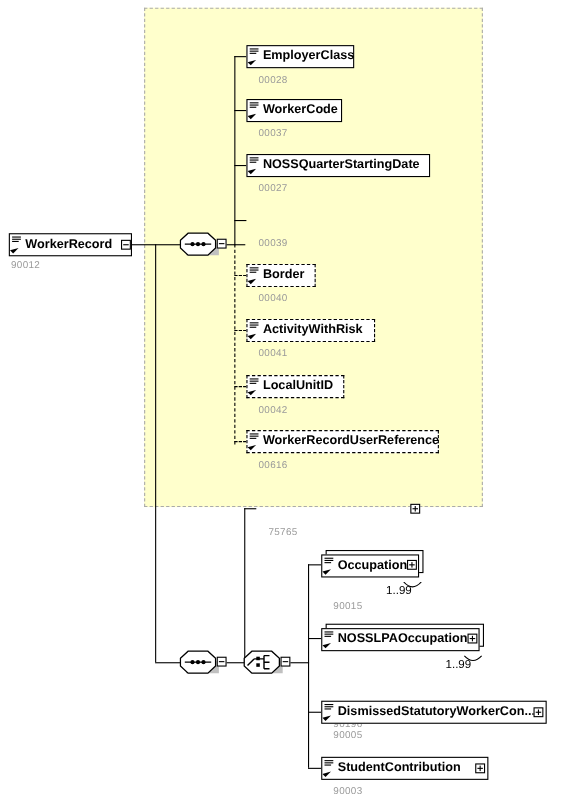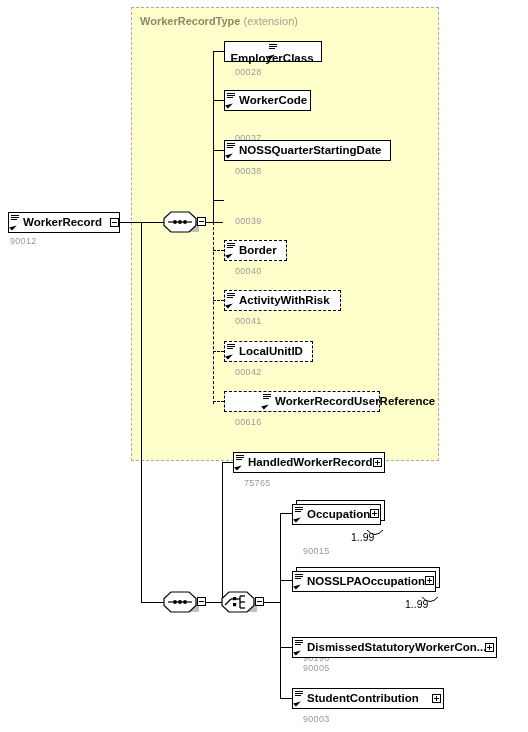--- a/index.html
+++ b/index.html
@@ -122,24 +122,20 @@
   
   .comp{position:absolute;width:48px;height:23px;}
   .comp svg{position:absolute;left:0;top:0;}
 </style>
 </head>
 <body>
 
 <div id="diagram">
 
   <div class="type-box" style="left:131px;top:7px;width:308px;height:454px;"></div>
-  <div class="type-title" style="left:140px;top:15px;">
-    <span>WorkerRecordType</span>
-    <span class="ext">(extension)</span>
-  </div>
 
   <div class="node" style="left:8px;top:212px;width:112px;">
     <span class="shadow"></span>
     <span class="elem-icon">
       <i class="l1"></i>
         <i class="l2"></i>
         <i class="l3"></i>
         <i class="arw"></i>
     </span>
     <span class="node-label">WorkerRecord</span>
@@ -176,21 +172,21 @@
   <div class="ln h" style="left:213px;top:51px;width:11px;"></div>
   <div class="ln h" style="left:213px;top:100px;width:11px;"></div>
   <div class="ln h" style="left:213px;top:150px;width:11px;"></div>
   <div class="ln h" style="left:213px;top:200px;width:11px;"></div>
 
   <div class="dln h" style="left:213px;top:250px;width:11px;"></div>
   <div class="dln h" style="left:213px;top:300px;width:11px;"></div>
   <div class="dln h" style="left:213px;top:351px;width:11px;"></div>
   <div class="dln h" style="left:213px;top:401px;width:11px;"></div>
 
-  <div class="node" style="left:224px;top:41px;width:98px;flex-direction:column;">
+  <div class="node" style="left:224px;top:41px;width:98px;">
     <span class="shadow"></span>
     <span class="elem-icon">
         <i class="l1"></i>
         <i class="l2"></i>
         <i class="l3"></i>
         <i class="arw"></i>
       </span>
     <span class="node-label">EmployerClass</span>
   </div>
   <div class="caption" style="left:235px;top:67px;">00028</div>
@@ -198,33 +194,33 @@
   <div class="node" style="left:224px;top:90px;width:87px;">
     <span class="shadow"></span>
     <span class="elem-icon">
         <i class="l1"></i>
         <i class="l2"></i>
         <i class="l3"></i>
         <i class="arw"></i>
       </span>
     <span class="node-label">WorkerCode</span>
   </div>
-  <div class="caption" style="left:235px;top:116px;margin-top:17px;">00037</div>
+  <div class="caption" style="left:235px;top:116px;">00037</div>
 
   <div class="node" style="left:224px;top:140px;width:167px;">
     <span class="shadow"></span>
     <span class="elem-icon">
         <i class="l1"></i>
         <i class="l2"></i>
         <i class="l3"></i>
         <i class="arw"></i>
       </span>
     <span class="node-label">NOSSQuarterStartingDate</span>
   </div>
-  <div class="caption" style="left:235px;top:166px;">00038</div>
+  <div class="caption" style="left:235px;top:166px;">00027</div>
 
   <div class="caption" style="left:235px;top:216px;">00039</div>
 
   <div class="node optional" style="left:224px;top:240px;width:63px;">
     <span class="shadow"></span>
     <span class="elem-icon">
         <i class="l1"></i>
         <i class="l2"></i>
         <i class="l3"></i>
         <i class="arw"></i>
@@ -250,21 +246,21 @@
     <span class="elem-icon">
         <i class="l1"></i>
         <i class="l2"></i>
         <i class="l3"></i>
         <i class="arw"></i>
       </span>
     <span class="node-label">LocalUnitID</span>
   </div>
   <div class="caption" style="left:235px;top:367px;">00042</div>
 
-  <div class="node optional" style="left:224px;top:391px;width:156px;padding-left:36px;">
+  <div class="node optional" style="left:224px;top:391px;width:175px;">
     <span class="shadow"></span>
     <span class="elem-icon">
         <i class="l1"></i>
         <i class="l2"></i>
         <i class="l3"></i>
         <i class="arw"></i>
       </span>
     <span class="node-label">WorkerRecordUserReference</span>
   </div>
   <div class="caption" style="left:235px;top:417px;">00616</div>
@@ -280,30 +276,20 @@
     </svg>
   </div>
   <div class="ctl" style="left:197px;top:597px;">
     <b class="h"></b>
   </div>
   <div class="ln h" style="left:206px;top:602px;width:17px;"></div>
 
   <div class="ln v" style="left:222px;top:462px;height:141px;"></div>
   <div class="ln h" style="left:222px;top:462px;width:11px;"></div>
 
-  <div class="node" style="left:233px;top:452px;width:152px;">
-    <span class="shadow"></span>
-    <span class="elem-icon">
-        <i class="l1"></i>
-        <i class="l2"></i>
-        <i class="l3"></i>
-        <i class="arw"></i>
-      </span>
-    <span class="node-label">HandledWorkerRecord</span>
-  </div>
   <div class="ctl" style="left:373px;top:458px;">
     <b class="h"></b>
       <b class="v"></b>
   </div>
   <div class="caption" style="left:244px;top:478px;">75765</div>
 
   <div class="comp" style="left:221px;top:591px;">
     <svg width="48" height="23" viewBox="0 0 48 23">
       <path d="M9 10 L7 17 L6 21 L36 21 L36 10 Z" fill="#c0c0c0" stroke="none"></path>
       <path d="M8 1 L26 1 L33 7.5 L33 14.5 L26 21 L8 21 L1 14.5 L1 7.5 Z" fill="#ffffff" stroke="#000000" stroke-width="1.2"></path>

